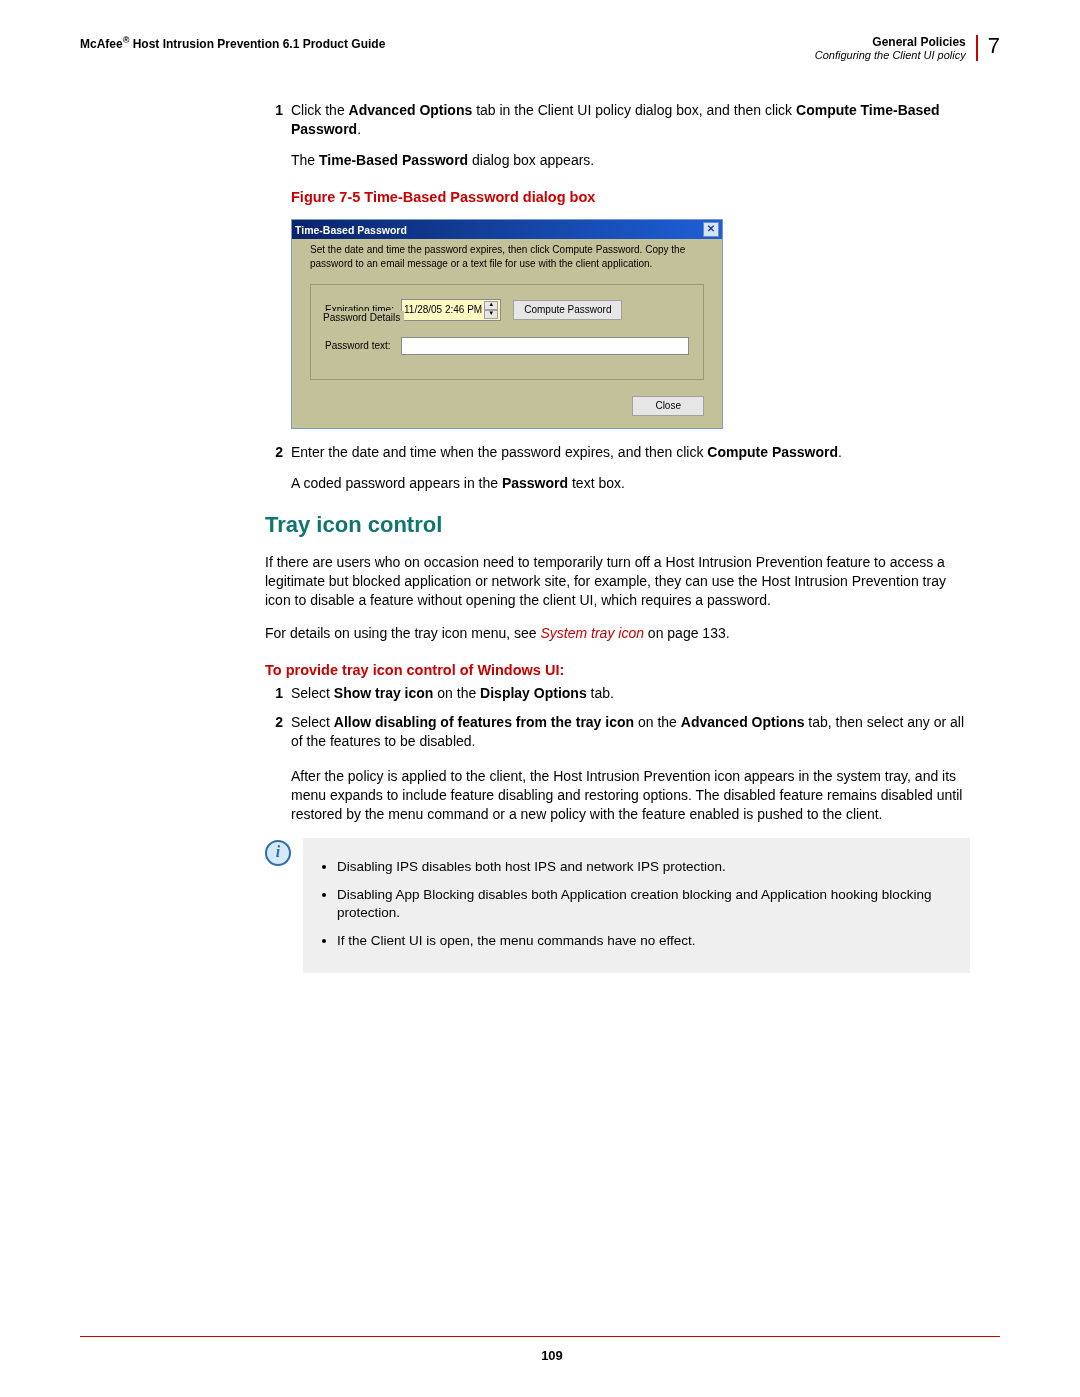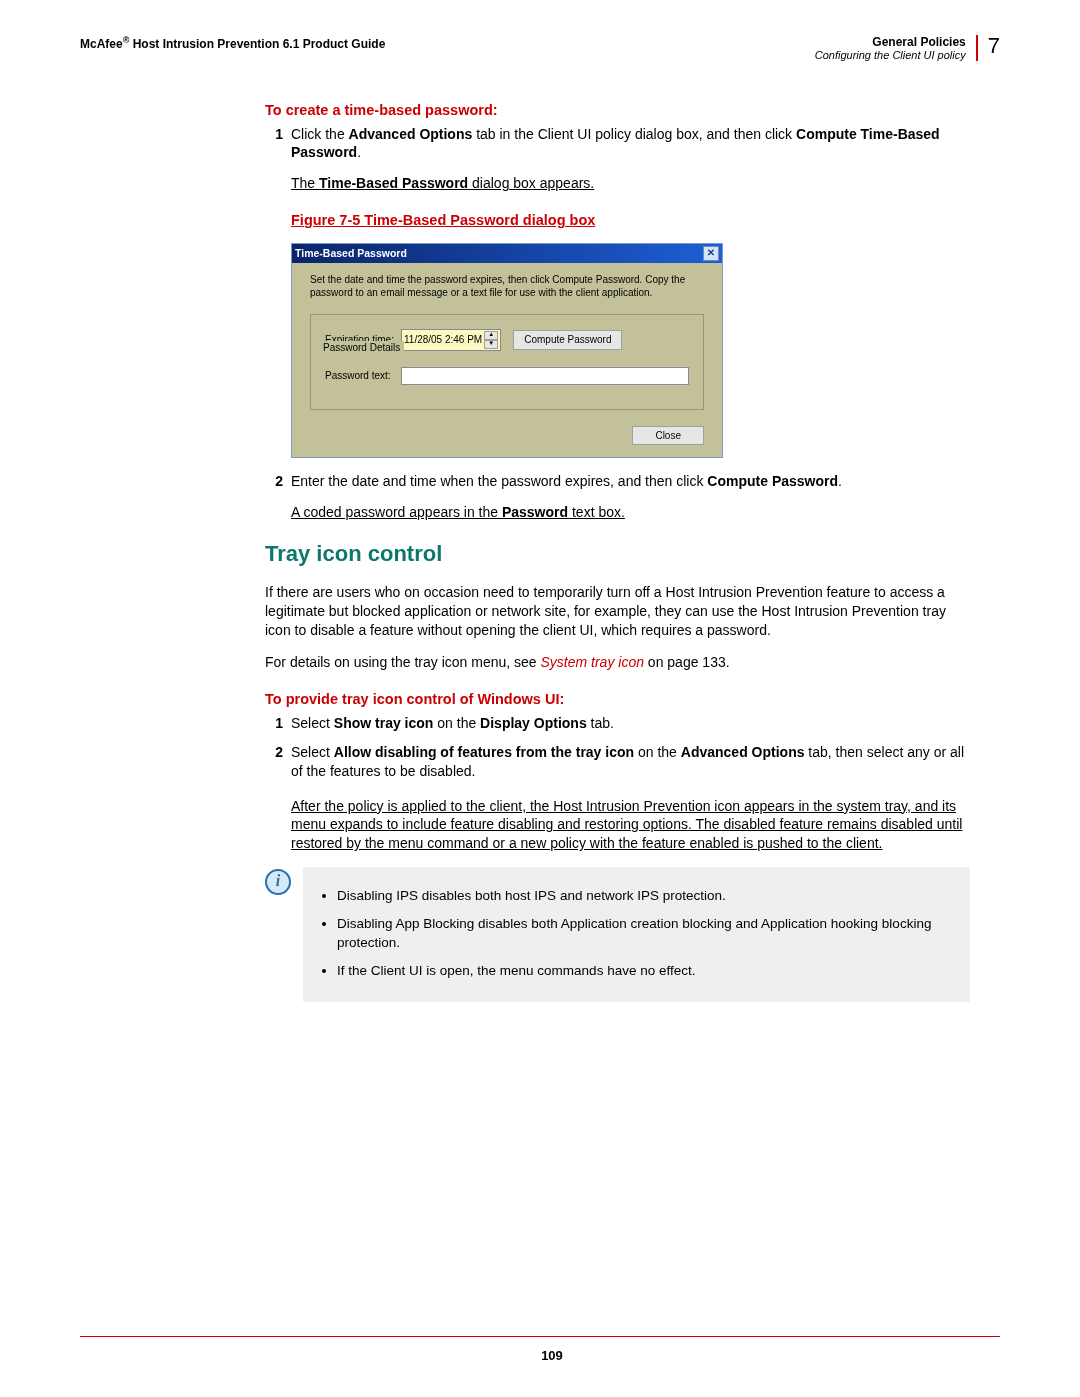--- a/index.html
+++ b/index.html
@@ -72,21 +72,20 @@
     font-weight: bold;
     text-align: right;
     margin-right: 8px;
   }
   .step-text { flex: 1; }
   b { font-weight: bold; }
   .para-indent {
     margin-left: 26px;
     margin-top: 12px;
     margin-bottom: 12px;
-    text-decoration: underline;
   }
   .para {
     margin: 14px 0;
   }
   h2.red {
     color: #0f766e;
     font-size: 22px;
     font-weight: bold;
     margin: 17px 0 6px 0;
   }
@@ -124,21 +123,21 @@
     height: 13px;
     background: #d6e4f5;
     border: 1px solid #6a8cc9;
     color: #1a3f8f;
     font-weight: bold;
     text-align: center;
     line-height: 11px;
     font-size: 10px;
   }
   .dlg-body {
-    padding: 10px 18px 12px 18px;
+    padding: 4px 18px 12px 18px;
     border-radius: 15px;
   }
   .dlg-instr { margin-bottom: 14px; }
   .fieldset {
     border: 1px solid #9b996f;
     padding: 14px 14px 20px 14px;
     position: relative;
     margin-bottom: 16px;
   }
   .fieldset-legend {
@@ -250,21 +249,20 @@
       <div class="hdr-right-text">
         <span class="line1">General Policies</span>
         <span class="line2">Configuring the Client UI policy</span>
       </div>
       <span class="hdr-chapter">7</span>
     </div>
   </div>
 
   <div class="content">
 
-    <div class="red-bold">To create a time-based password:</div>
 
     <div class="step-row">
       <div class="step-num">1</div>
       <div class="step-text">
         <span>Click the </span><b>Advanced Options</b><span> tab in the Client UI policy dialog box, and then click </span><b>Compute Time-Based Password</b><span>.</span>
       </div>
     </div>
 
     <div class="para-indent">
       <span>The </span><b>Time-Based Password</b><span> dialog box appears.</span>

